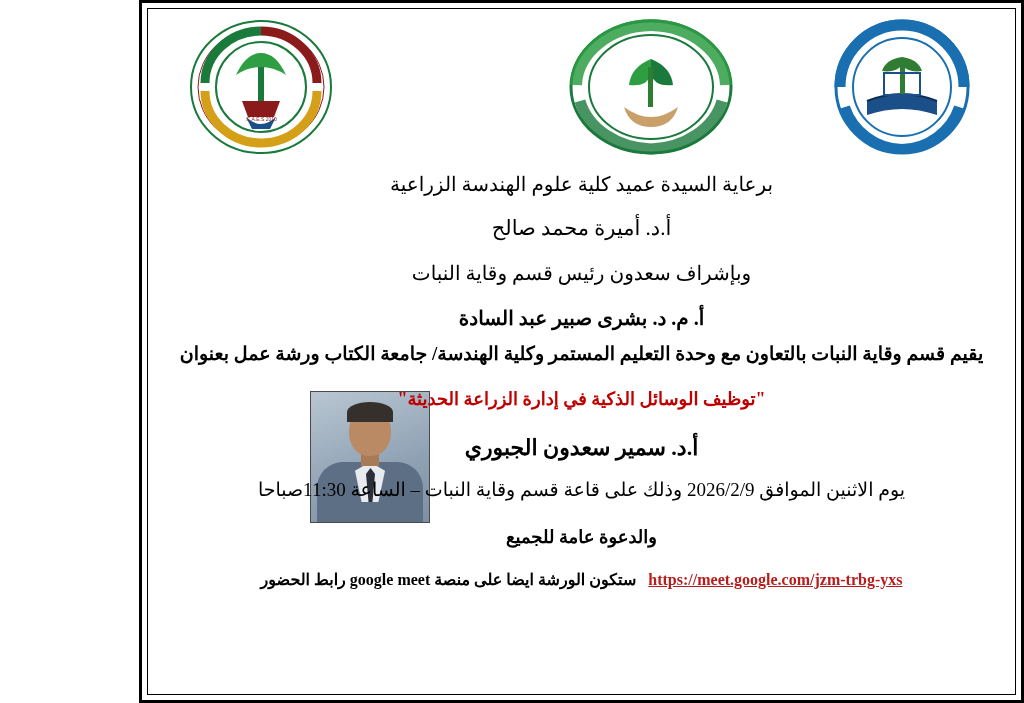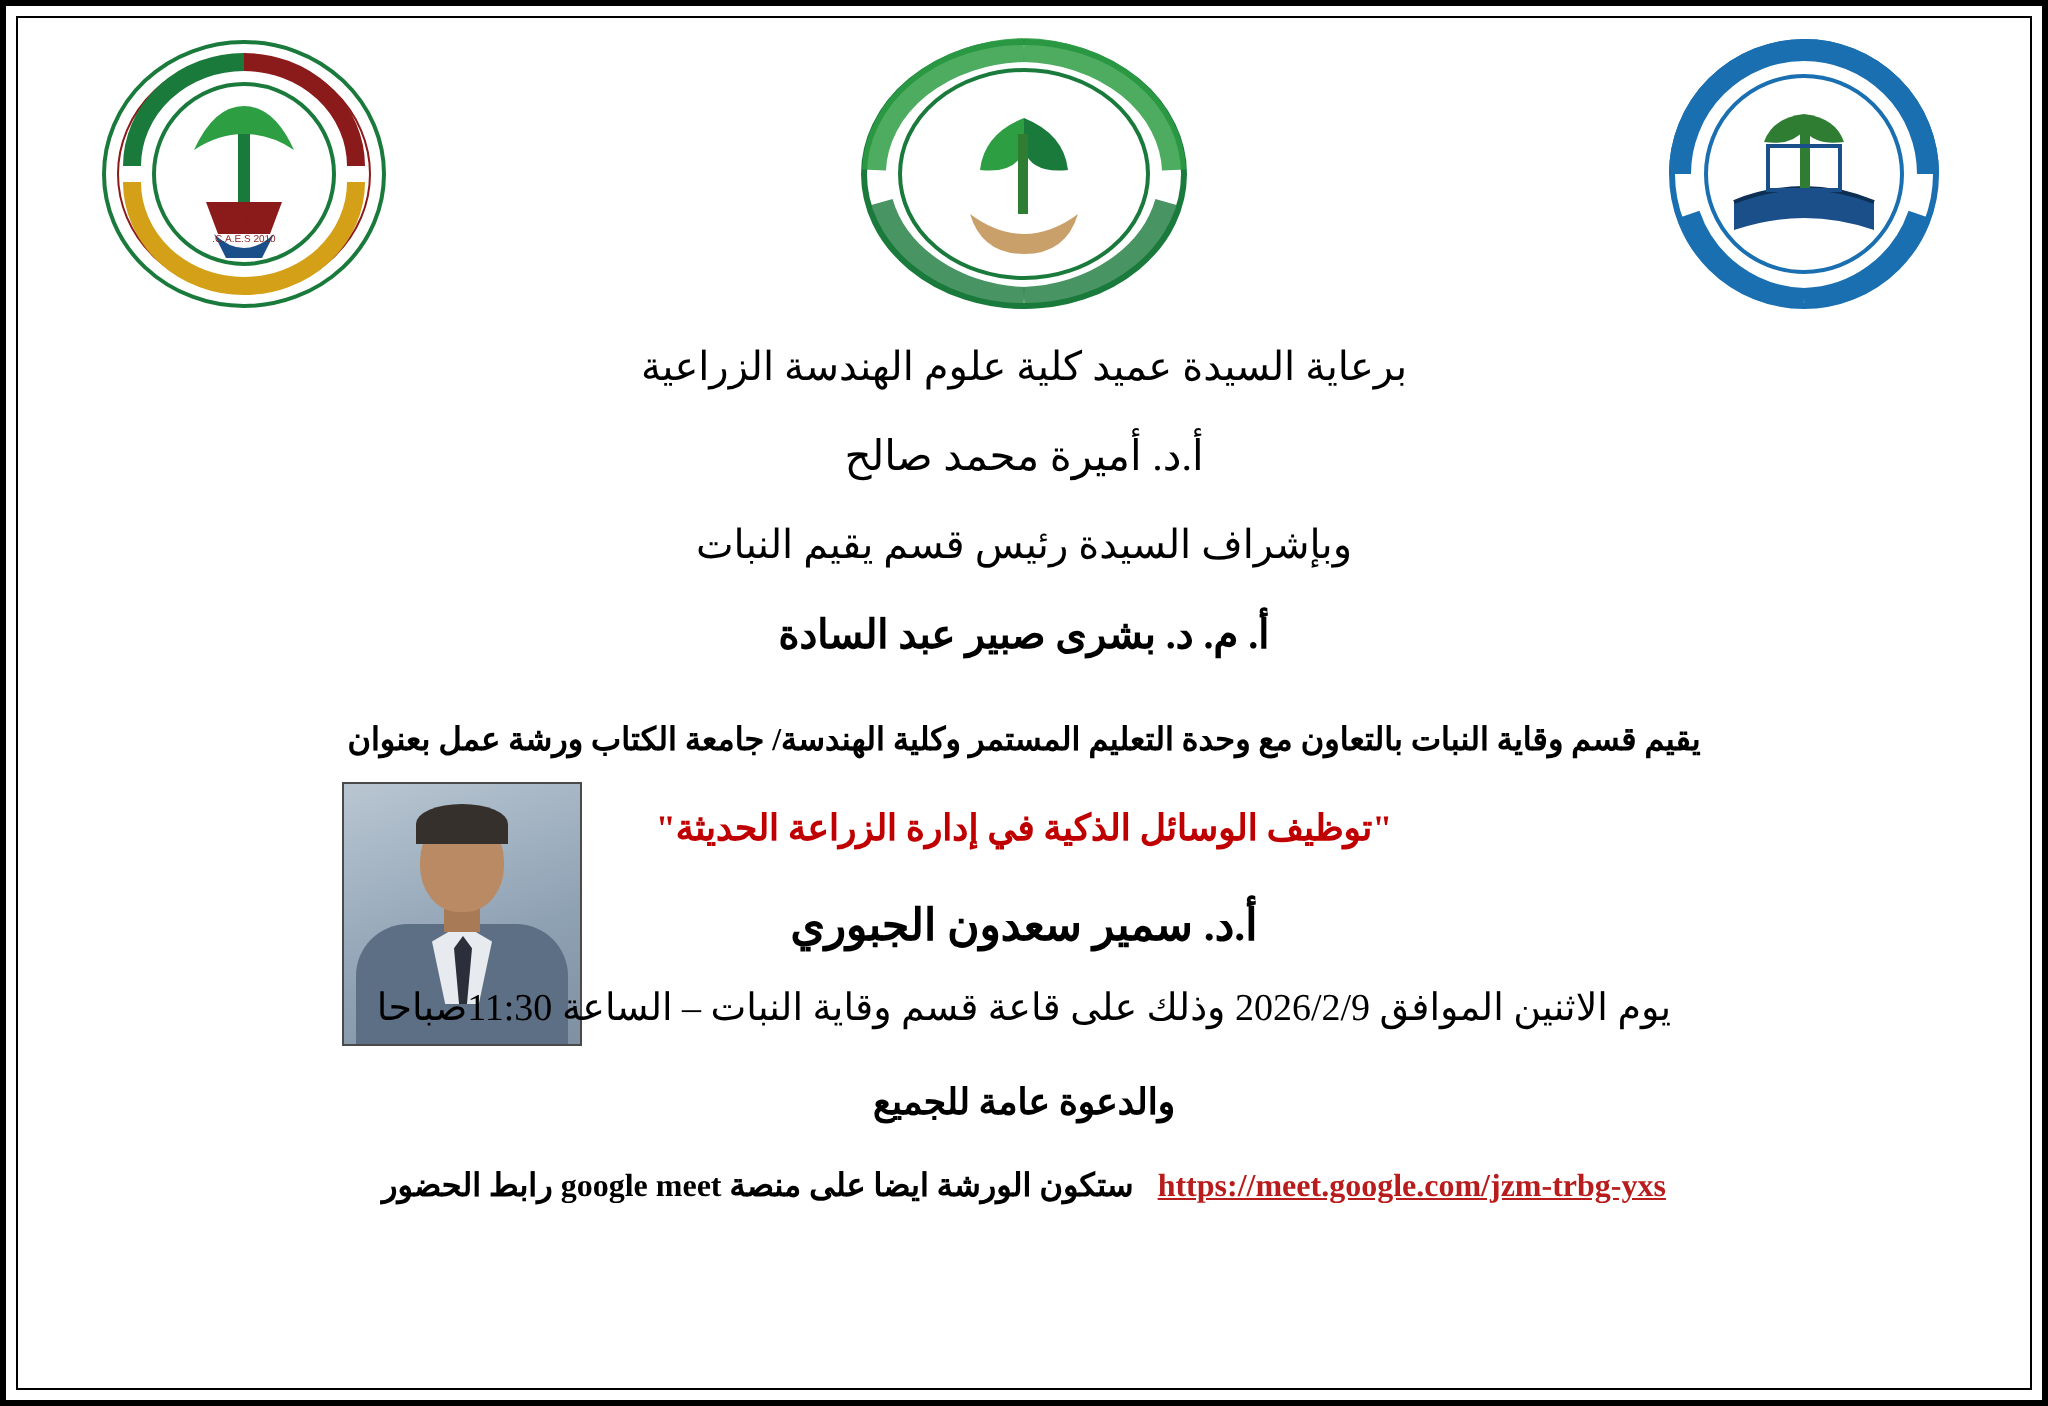--- a/index.html
+++ b/index.html
@@ -9,21 +9,21 @@
   }
   body {
     width: 1024px;
     height: 703px;
     font-family: "Liberation Serif", serif;
     color: #000000;
     overflow: hidden;
   }
   .poster {
     position: relative;
-    width: 1024px;
+    width: 885px;
     height: 703px;
     box-sizing: border-box;
     border: 3px solid #000000;
     background: #ffffff;
   }
   .inner {
     position: absolute;
     inset: 5px;
     border: 1px solid #000000;
     background: #ffffff;
@@ -50,21 +50,21 @@
     direction: rtl;
   }
   .line {
     margin: 0;
     line-height: 1.45;
   }
   .l-patron     { font-size: 20px; margin-top: 6px; }
   .l-dean       { font-size: 21px; font-weight: normal; margin-top: 14px; }
   .l-super      { font-size: 20px; margin-top: 16px; }
   .l-superName  { font-size: 20px; font-weight: bold; margin-top: 16px; }
-  .l-org        { font-size: 16px; font-weight: bold; margin-top: 26px; }
+  .l-org        { font-size: 19px; font-weight: bold; margin-top: 7px; }
   .l-title      { font-size: 18px; font-weight: bold; color: #c00000; margin-top: 18px; }
   .l-lecturer   { font-size: 18px; font-weight: bold; margin-top: 16px; }
   .l-name       { font-size: 22px; font-weight: bold; margin-top: 20px; }
   .l-affil      { font-size: 18px; font-weight: bold; margin-top: 4px; }
   .l-when       { font-size: 19px; font-weight: normal; margin-top: 12px; }
   .l-invite     { font-size: 18px; font-weight: bold; margin-top: 20px; }
   .l-meet       { font-size: 16px; font-weight: bold; margin-top: 18px; }
 
   .link {
     color: #b91c1c;
@@ -216,21 +216,21 @@
       <div class="shirt"></div>
       <div class="tie"></div>
       <div class="neck"></div>
       <div class="head"></div>
       <div class="hair"></div>
     </div>
 
     <div class="content">
       <p class="line l-patron">برعاية السيدة عميد كلية علوم الهندسة الزراعية</p>
       <p class="line l-dean">أ.د. أميرة محمد صالح</p>
-      <p class="line l-super">وبإشراف السيدة رئيس قسم يقيم النبات</p>
+      <p class="line l-super">وبإشراف سعدون رئيس قسم وقاية النبات</p>
       <p class="line l-superName">أ. م. د. بشرى صبير عبد السادة</p>
       <p class="line l-org">يقيم قسم وقاية النبات بالتعاون مع وحدة التعليم المستمر وكلية الهندسة/ جامعة الكتاب ورشة عمل بعنوان</p>
       <p class="line l-title">"توظيف الوسائل الذكية في إدارة الزراعة الحديثة"</p>
       <p class="line l-name">أ.د. سمير سعدون الجبوري</p>
       <p class="line l-when">يوم الاثنين الموافق 2026/2/9 وذلك على قاعة قسم وقاية النبات – الساعة  11:30صباحا</p>
       <p class="line l-invite">والدعوة عامة للجميع</p>
       <p class="line l-meet">
         <a class="link" href="#">https://meet.google.com/jzm-trbg-yxs</a>
         <span>ستكون الورشة ايضا على منصة google meet رابط الحضور</span>
       </p>

